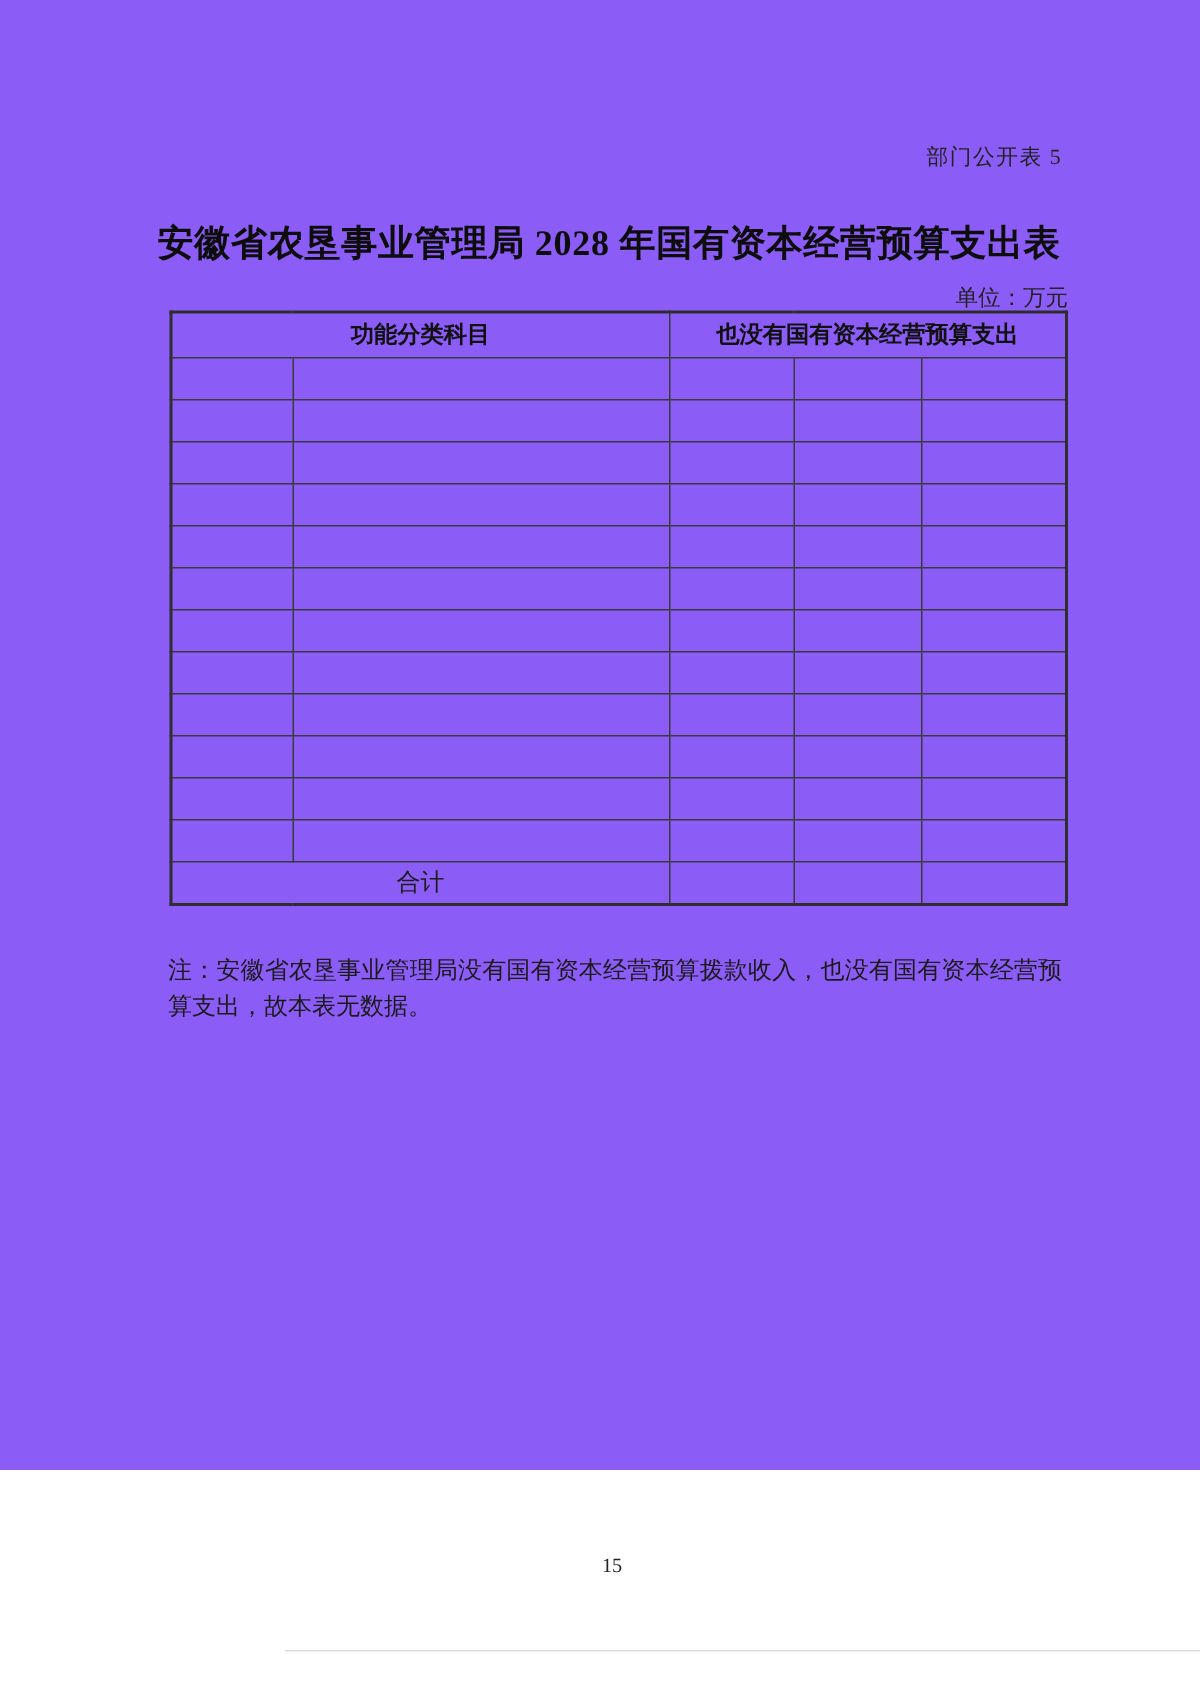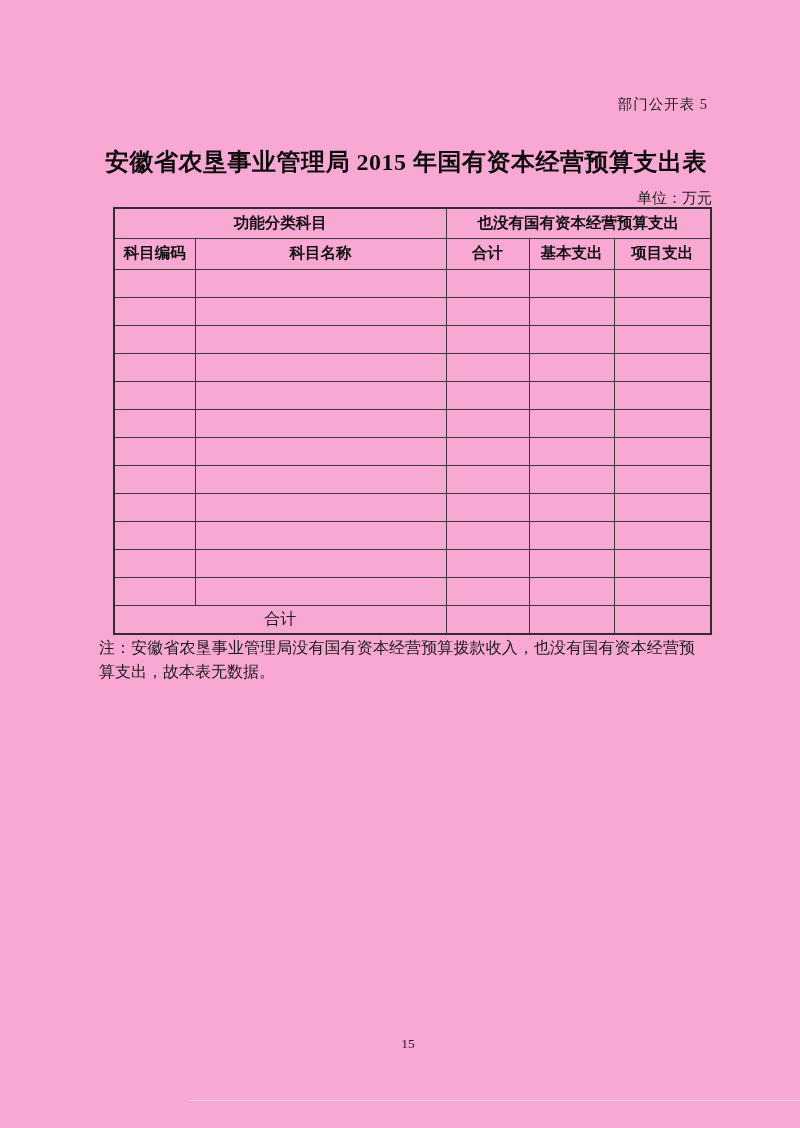--- a/index.html
+++ b/index.html
@@ -5,22 +5,22 @@
   * { margin: 0; padding: 0; box-sizing: border-box; }
   html, body {
     width: 800px; height: 1128px;
     background: #ffffff;
     font-family: "Liberation Serif", "DejaVu Serif", serif;
     color: #1c1c1c;
     overflow: hidden;
   }
   .page {
     position: relative;
-    width: 800px; height: 1128px;
-    background: #f9a8d4;
+    width: 800px; height: 980px;
+    background: #8b5cf6;
   }
   .corner-label {
     position: absolute;
     top: 95px; right: 92px;
     font-size: 14.5px;
     letter-spacing: 1px;
     color: #222;
   }
   .doc-title {
     position: absolute;
@@ -57,21 +57,21 @@
   table.budget-table thead th {
     font-weight: 700;
     color: #111;
   }
   tr.hdr-group th { height: 30px; }
   tr.hdr-cols  th { height: 31px; }
   tr.body-row  td { height: 28px; }
   tr.total-row td { height: 29px; font-size: 16px; }
   .note {
     position: absolute;
-    left: 99px; top: 636px; width: 596px;
+    left: 112px; top: 636px; width: 596px;
     font-size: 16px;
     line-height: 23.5px;
     text-align: justify;
     color: #1a1a1a;
     word-break: break-all;
   }
   .page-number {
     position: absolute;
     top: 1036px; left: 0; width: 816px;
     text-align: center;
@@ -85,44 +85,37 @@
     background: #dcdcdc;
   }
 </style>
 </head>
 <body>
 
 <div class="page">
 
   <div class="corner-label">部门公开表 5</div>
 
-  <h1 class="doc-title">安徽省农垦事业管理局 2015 年国有资本经营预算支出表</h1>
+  <h1 class="doc-title">安徽省农垦事业管理局 2028 年国有资本经营预算支出表</h1>
 
   <div class="unit-label">单位：万元</div>
 
   <table class="budget-table">
     <colgroup>
       <col style="width:81px">
       <col style="width:251px">
       <col style="width:83px">
       <col style="width:85px">
       <col style="width:97px">
     </colgroup>
     <thead>
       <tr class="hdr-group">
         <th colspan="2">功能分类科目</th>
         <th colspan="3">也没有国有资本经营预算支出</th>
       </tr>
-      <tr class="hdr-cols">
-        <th>科目编码</th>
-        <th>科目名称</th>
-        <th>合计</th>
-        <th>基本支出</th>
-        <th>项目支出</th>
-      </tr>
     </thead>
     <tbody>
 
     <tr class="body-row">
           <td></td>
           <td></td>
           <td></td>
           <td></td>
           <td></td>
         </tr>

